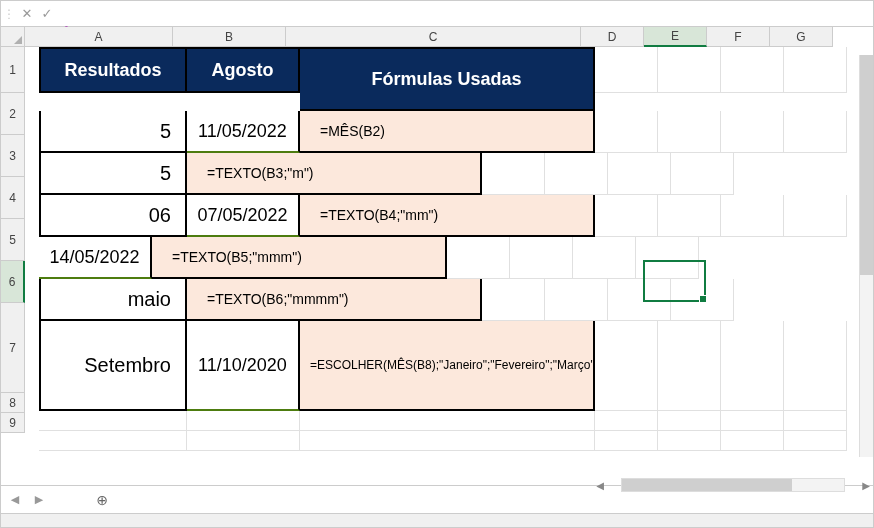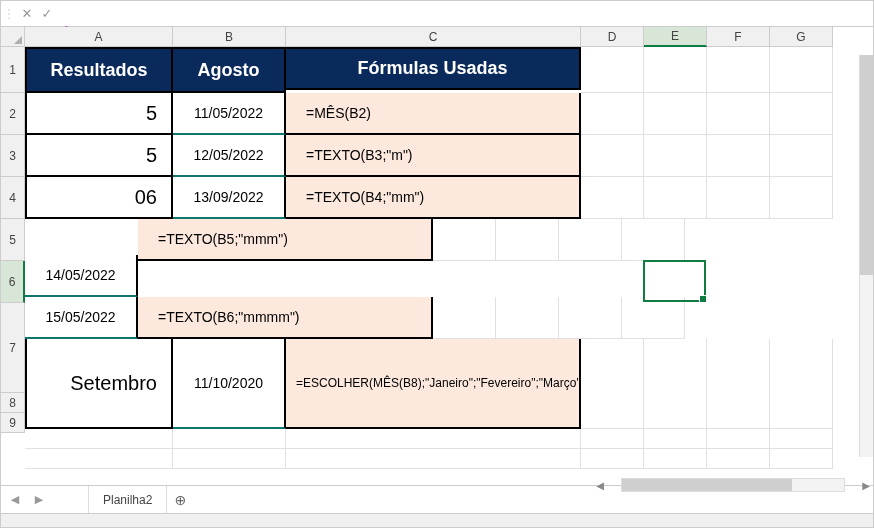--- a/index.html
+++ b/index.html
@@ -18,30 +18,30 @@
 .corner::after { content:""; position:absolute; right:2px; bottom:2px; border-style:solid; border-width:0 0 8px 8px; border-color: transparent transparent #b0b0b0 transparent;}
 
 .col-headers { position: absolute; left: 24px; top: 0; height: 20px; display: flex; }
 .col-h { background: #f0f0f0; border-right: 1px solid #ccc; border-bottom: 1px solid #ccc; display: flex; align-items: center; justify-content: center; color: #444; font-size: 12px; }
 .col-h.sel { background: #d8e6d8; border-bottom: 2px solid #107c41; }
 
 .row-headers { position: absolute; left: 0; top: 20px; width: 24px; }
 .row-h { background: #f0f0f0; border-right: 1px solid #ccc; border-bottom: 1px solid #ccc; display: flex; align-items: center; justify-content: center; color: #444; font-size: 12px; }
 .row-h.sel { background: #d8e6d8; border-right: 2px solid #107c41; }
 
-.cells { position: absolute; left: 24px; top: 20px; }
+.cells { position: absolute; left: 38px; top: 20px; }
 .row { display: flex; }
 .cell { border-right: 1px solid #e0e0e0; border-bottom: 1px solid #e0e0e0; background: #fff; display: flex; align-items: center; padding: 0 6px; font-size: 13px; color: #000; overflow: hidden; }
 
 .cw-A { width: 148px; } .cw-B { width: 113px; } .cw-C { width: 295px; } .cw-D { width: 63px; } .cw-E { width: 63px; } .cw-F { width: 63px; } .cw-G { width: 63px; }
 
 .th-cell { background: #0a2a5c; color: #fff; font-weight: 700; font-size: 18px; justify-content: center; border-right: 2px solid #000; border-bottom: 2px solid #000; border-top: 2px solid #000; }
 .th-cell.first { border-left: 2px solid #000; }
 .res-cell { justify-content: flex-end; font-size: 20px; padding-right: 14px; border-left: 2px solid #000; border-right: 2px solid #000; border-bottom: 2px solid #000; }
-.date-cell { justify-content: center; font-size: 14px; border-right: 2px solid #000; border-bottom: 2px solid #0f766e; }
+.date-cell { justify-content: center; font-size: 18px; border-right: 2px solid #000; border-bottom: 2px solid #4d7c0f; }
 .form-cell { background: #fce8dc; font-size: 14px; padding-left: 20px; border-right: 2px solid #000; border-bottom: 2px solid #000; }
 .form-cell.multi { font-size: 12px; line-height: 1.5; white-space: normal; padding: 4px 10px; }
 
 .selection-box { position: absolute; border: 2px solid #107c41; pointer-events: none; }
 .selection-box::after { content:""; position:absolute; right:-3px; bottom:-3px; width:6px; height:6px; background:#107c41; border:1px solid #fff; }
 
 .sheet-tabs { position: absolute; bottom: 14px; left: 0; right: 0; height: 28px; background: #fff; border-top: 1px solid #ccc; display: flex; align-items: center; }
 .nav-btn { width: 20px; height: 22px; display:flex; align-items:center; justify-content:center; color:#999; font-size: 11px; margin-left: 4px; }
 .tab { padding: 0 14px; height: 27px; display: flex; align-items: center; font-size: 12px; color: #444; border-right: 1px solid #ddd; border-left: 1px solid #ddd; margin-left: -1px; cursor:pointer; }
 .tab.active { background: #fff; border-bottom: 3px solid #107c41; color: #0a6b33; font-weight: 600; }
@@ -87,63 +87,62 @@
       <div class="row-h" style="height: 42px;">5</div>
       <div class="row-h sel" style="height: 42px;">6</div>
       <div class="row-h" style="height: 90px;">7</div>
       <div class="row-h" style="height: 20px;">8</div>
       <div class="row-h" style="height: 20px;">9</div>
     </div>
   <div class="cells" id="cells">
       <div class="row">
         <div class="cell th-cell cw-A first" style="height: 46px;">Resultados</div>
         <div class="cell th-cell cw-B" style="height: 46px;">Agosto</div>
-        <div class="cell th-cell cw-C" style="height: 43px;">Fórmulas Usadas</div>
+        <div class="cell th-cell cw-C" style="height: 64px;">Fórmulas Usadas</div>
         <div class="cell cw-D" style="height: 46px;"></div>
         <div class="cell cw-E" style="height: 46px;"></div>
         <div class="cell cw-F" style="height: 46px;"></div>
         <div class="cell cw-G" style="height: 46px;"></div>
       </div>
       <div class="row">
         <div class="cell res-cell cw-A" style="height: 42px;">5</div>
         <div class="cell date-cell cw-B" style="height: 42px;">11/05/2022</div>
         <div class="cell form-cell cw-C" style="height: 42px;">=MÊS(B2)</div>
         <div class="cell cw-D" style="height: 42px;"></div>
         <div class="cell cw-E" style="height: 42px;"></div>
         <div class="cell cw-F" style="height: 42px;"></div>
         <div class="cell cw-G" style="height: 42px;"></div>
       </div>
       <div class="row">
         <div class="cell res-cell cw-A" style="height: 42px;">5</div>
-        <div class="cell date-cell cw-B" style="height: 42px;">12/05/2022</div>
         <div class="cell form-cell cw-C" style="height: 42px;">=TEXTO(B3;"m")</div>
         <div class="cell cw-D" style="height: 42px;"></div>
         <div class="cell cw-E" style="height: 42px;"></div>
         <div class="cell cw-F" style="height: 42px;"></div>
         <div class="cell cw-G" style="height: 42px;"></div>
       </div>
       <div class="row">
         <div class="cell res-cell cw-A" style="height: 42px;">06</div>
-        <div class="cell date-cell cw-B" style="height: 42px;">13/09/2022</div>
+        <div class="cell date-cell cw-B" style="height: 42px;">07/05/2022</div>
         <div class="cell form-cell cw-C" style="height: 42px;">=TEXTO(B4;"mm")</div>
         <div class="cell cw-D" style="height: 42px;"></div>
         <div class="cell cw-E" style="height: 42px;"></div>
         <div class="cell cw-F" style="height: 42px;"></div>
         <div class="cell cw-G" style="height: 42px;"></div>
       </div>
       <div class="row">
-        <div class="cell date-cell cw-B" style="height: 42px; margin-top: 36px;">14/05/2022</div>
+        <div class="cell date-cell cw-B" style="height: 42px;">14/05/2022</div>
         <div class="cell form-cell cw-C" style="height: 42px;">=TEXTO(B5;"mmm")</div>
         <div class="cell cw-D" style="height: 42px;"></div>
         <div class="cell cw-E" style="height: 42px;"></div>
         <div class="cell cw-F" style="height: 42px;"></div>
         <div class="cell cw-G" style="height: 42px;"></div>
       </div>
       <div class="row">
-        <div class="cell date-cell cw-B" style="height: 42px;">15/05/2022</div>
+        <div class="cell res-cell cw-A" style="height: 42px;">maio</div>
         <div class="cell form-cell cw-C" style="height: 42px;">=TEXTO(B6;"mmmm")</div>
         <div class="cell cw-D" style="height: 42px;"></div>
         <div class="cell cw-E" style="height: 42px;"></div>
         <div class="cell cw-F" style="height: 42px;"></div>
         <div class="cell cw-G" style="height: 42px;"></div>
       </div>
       <div class="row">
         <div class="cell res-cell cw-A" style="height: 90px;">Setembro</div>
         <div class="cell date-cell cw-B" style="height: 90px;">11/10/2020</div>
         <div class="cell form-cell cw-C multi" style="height: 90px;">=ESCOLHER(MÊS(B8);"Janeiro";"Fevereiro";"Março";"Abril";"Maio";"Junho";"Julho";"Agosto";"Setembro";"Otubro";"Novembro";"Dezembro")</div>
@@ -174,21 +173,20 @@
   <div class="v-scroll">
       <div class="v-thumb"></div>
     </div>
 <div class="selection-box" style="left: 642px; top: 233px; width: 63px; height: 42px;"></div>
   </div>
 
 <div class="sheet-tabs">
   <div class="nav-btn">◀</div>
   <div class="nav-btn">▶</div>
   <div style="width:40px"></div>
-  <div class="tab">Planilha2</div>
   <div class="tab-add">⊕</div>
   <div class="tabs-spacer"></div>
   <div class="h-scroll">
     <div class="h-arr">◀</div>
     <div class="h-track">
         <div class="h-thumb"></div>
       </div>
     <div class="h-arr">▶</div>
   </div>
 </div>

